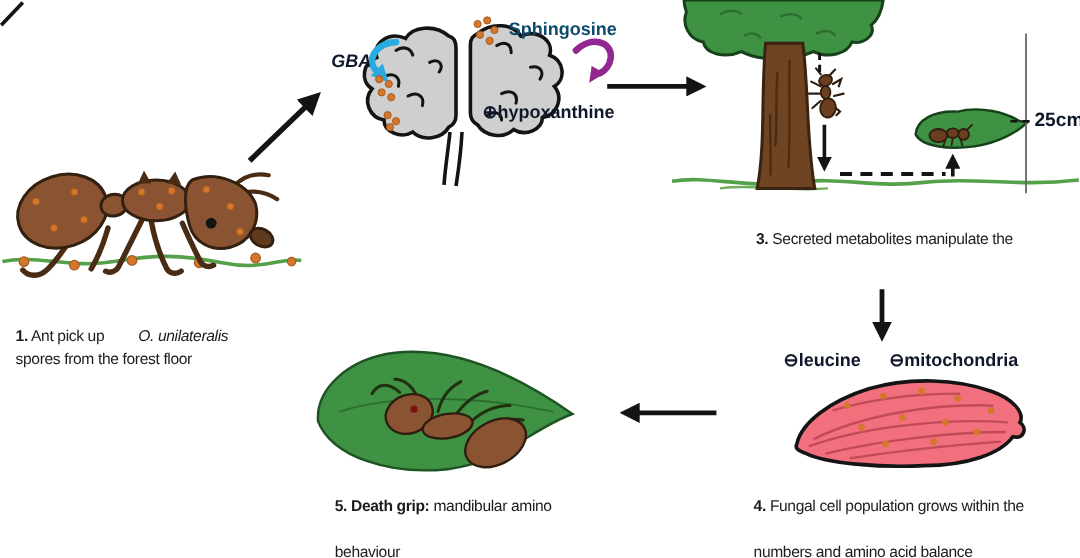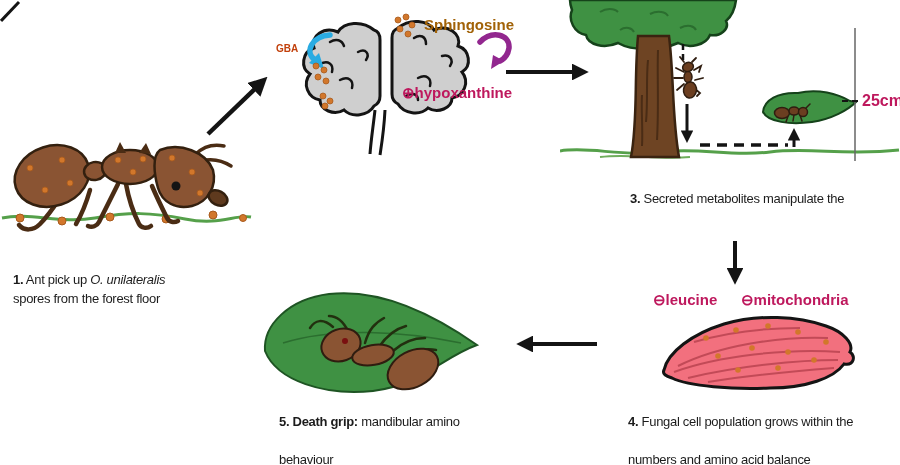--- a/index.html
+++ b/index.html
@@ -2,24 +2,24 @@
 <html><head>
 <meta charset="utf-8">
 <style>
   html,body{margin:0;padding:0;background:#fff;}
   .figure{position:relative;width:900px;height:465px;background:#ffffff;overflow:hidden;
           font-family:"Liberation Sans",sans-serif;}
   .abs{position:absolute;}
   .caption{position:absolute;font-size:13px;line-height:19px;letter-spacing:-0.3px;
            color:#1c1c1c;white-space:nowrap;}
   .caption b{font-weight:700;}
-  .caption i{font-style:italic;}
-  .lbl{position:absolute;font-weight:700;color:#be185d;white-space:nowrap;}
-  .lbl-gba{color:#c2410c;font-size:10px;}
-  .lbl-sph{color:#a16207;font-size:15px;}
+  .caption i{font-style:italic;margin-left:25px;}
+  .lbl{position:absolute;font-weight:700;color:#0f172a;white-space:nowrap;}
+  .lbl-gba{color:#0f172a;font-size:15px;font-style:italic;}
+  .lbl-sph{color:#0c4a6e;font-size:15px;}
   .lbl-hyp{font-size:15px;}
   .lbl-met{font-size:15px;}
   .lbl-25{font-size:16px;}
   svg{display:block;}
 </style>
 </head>
 <body>
 
 <div class="figure">
 

